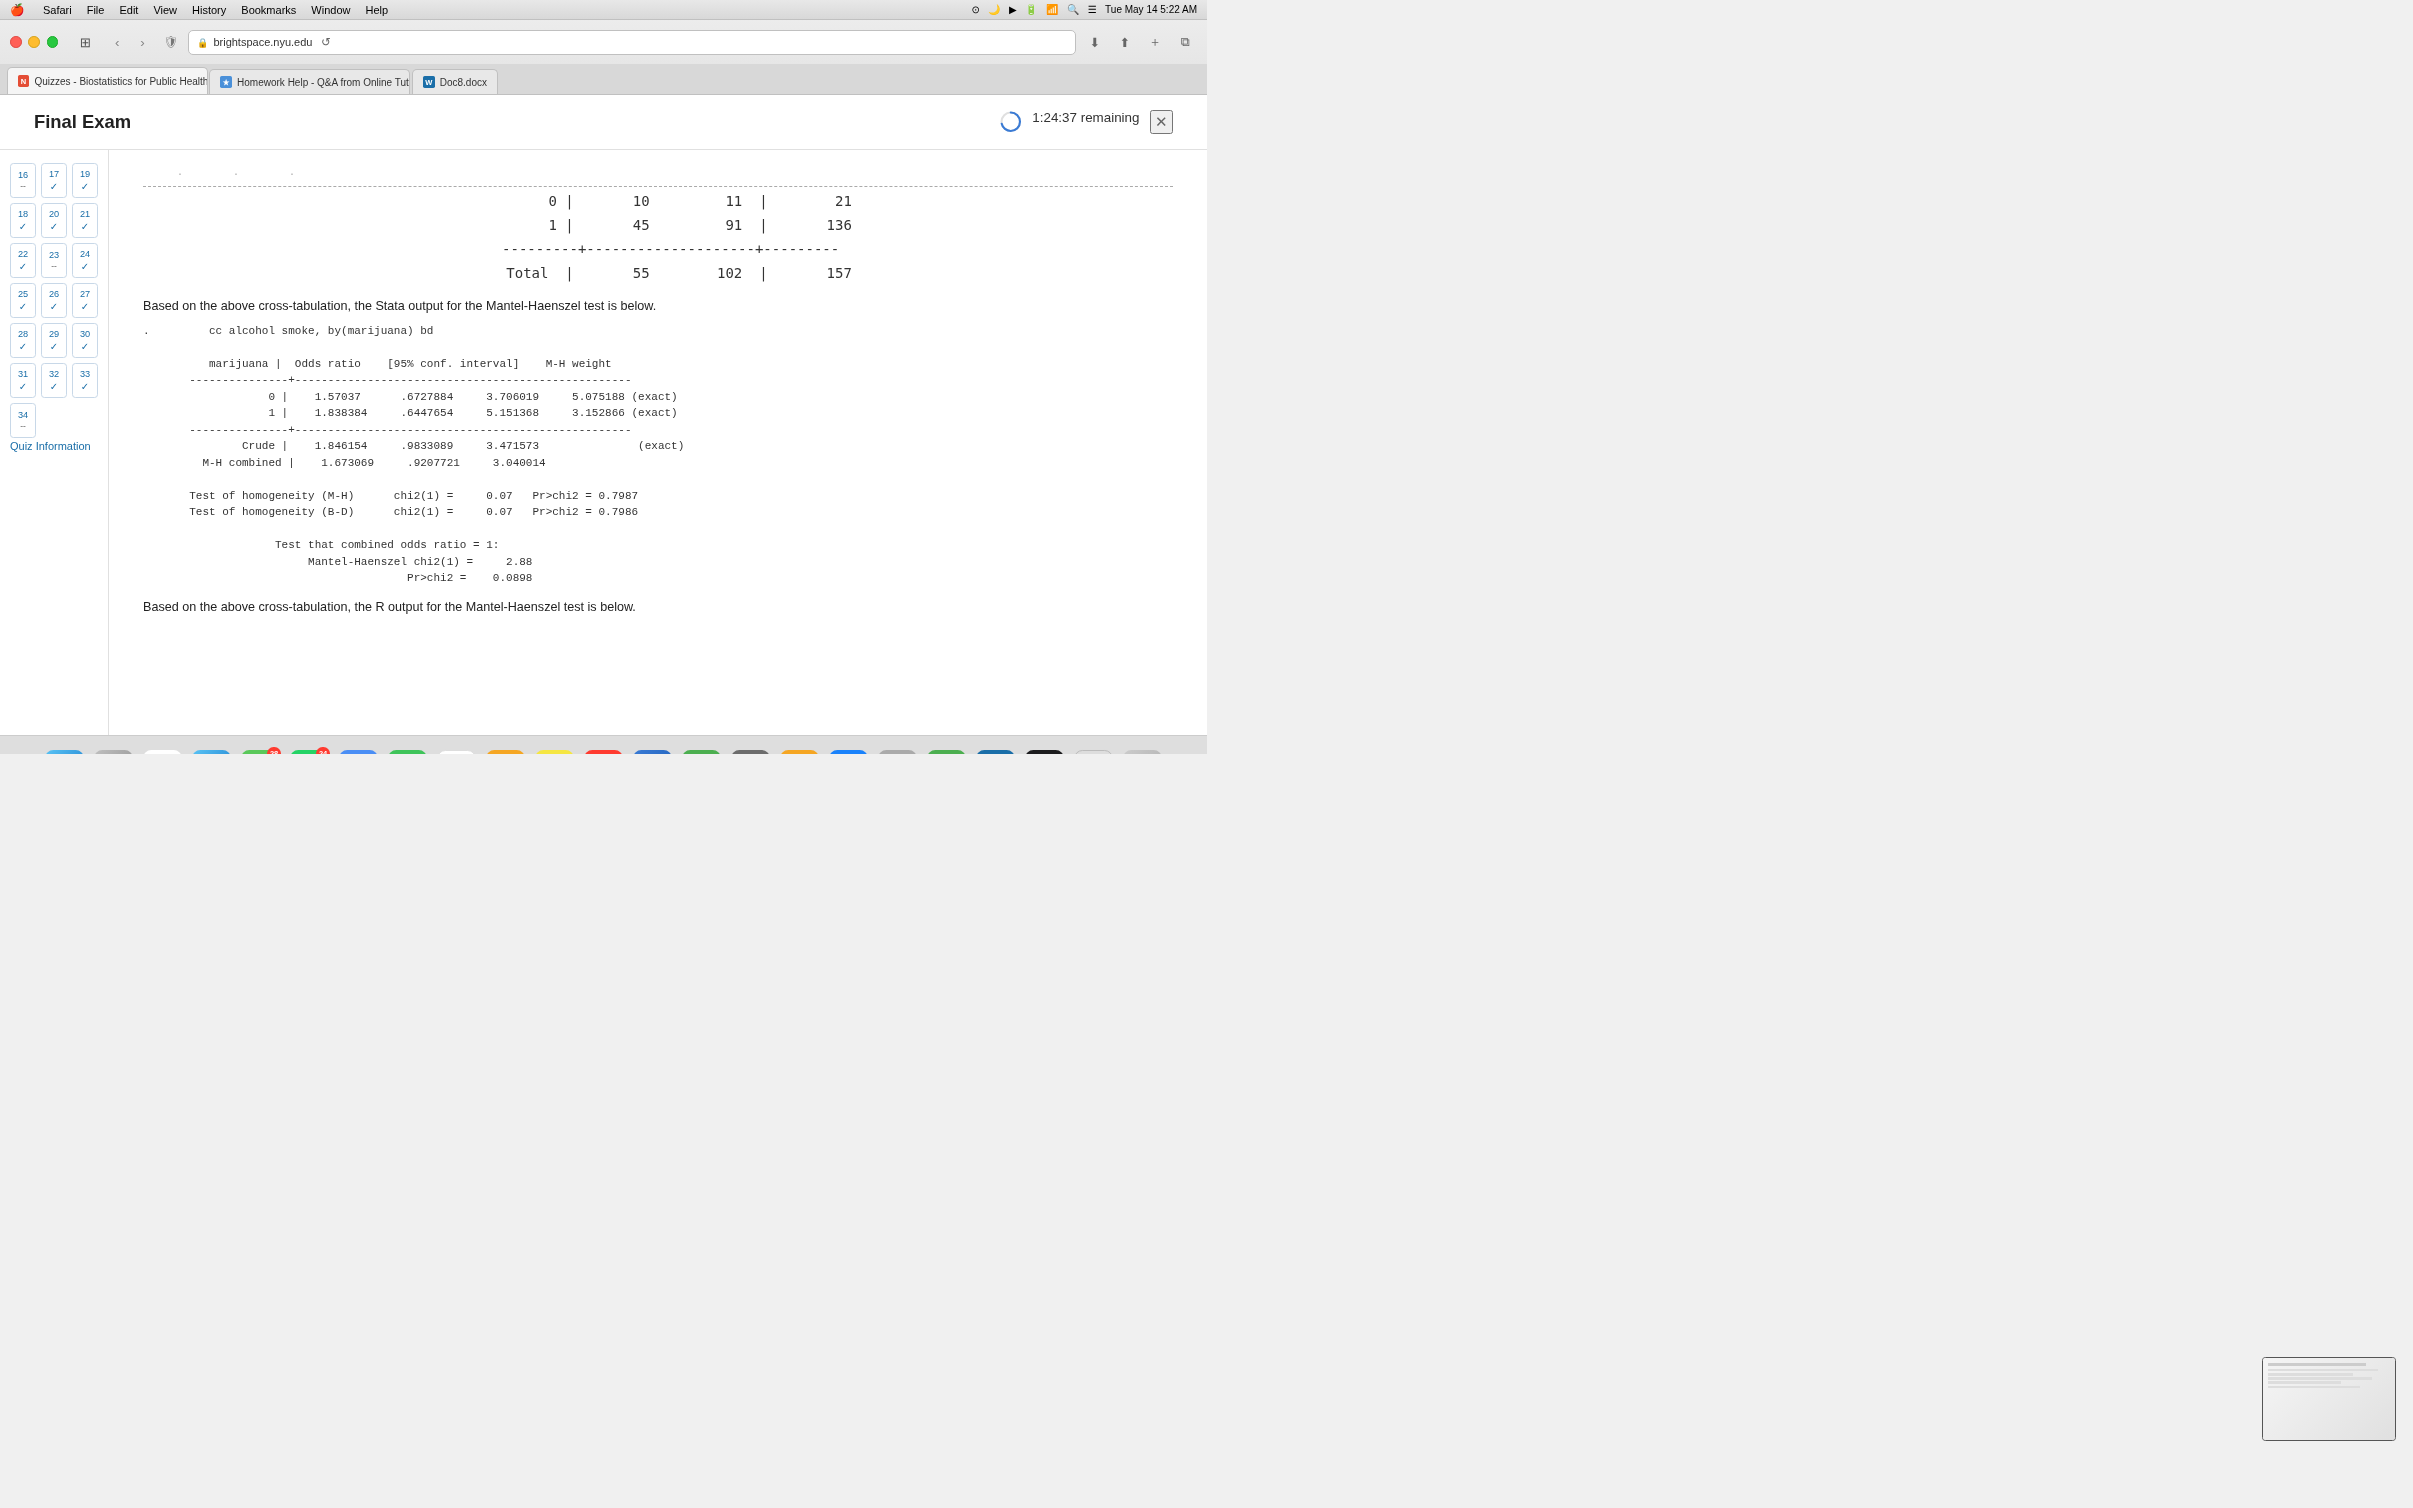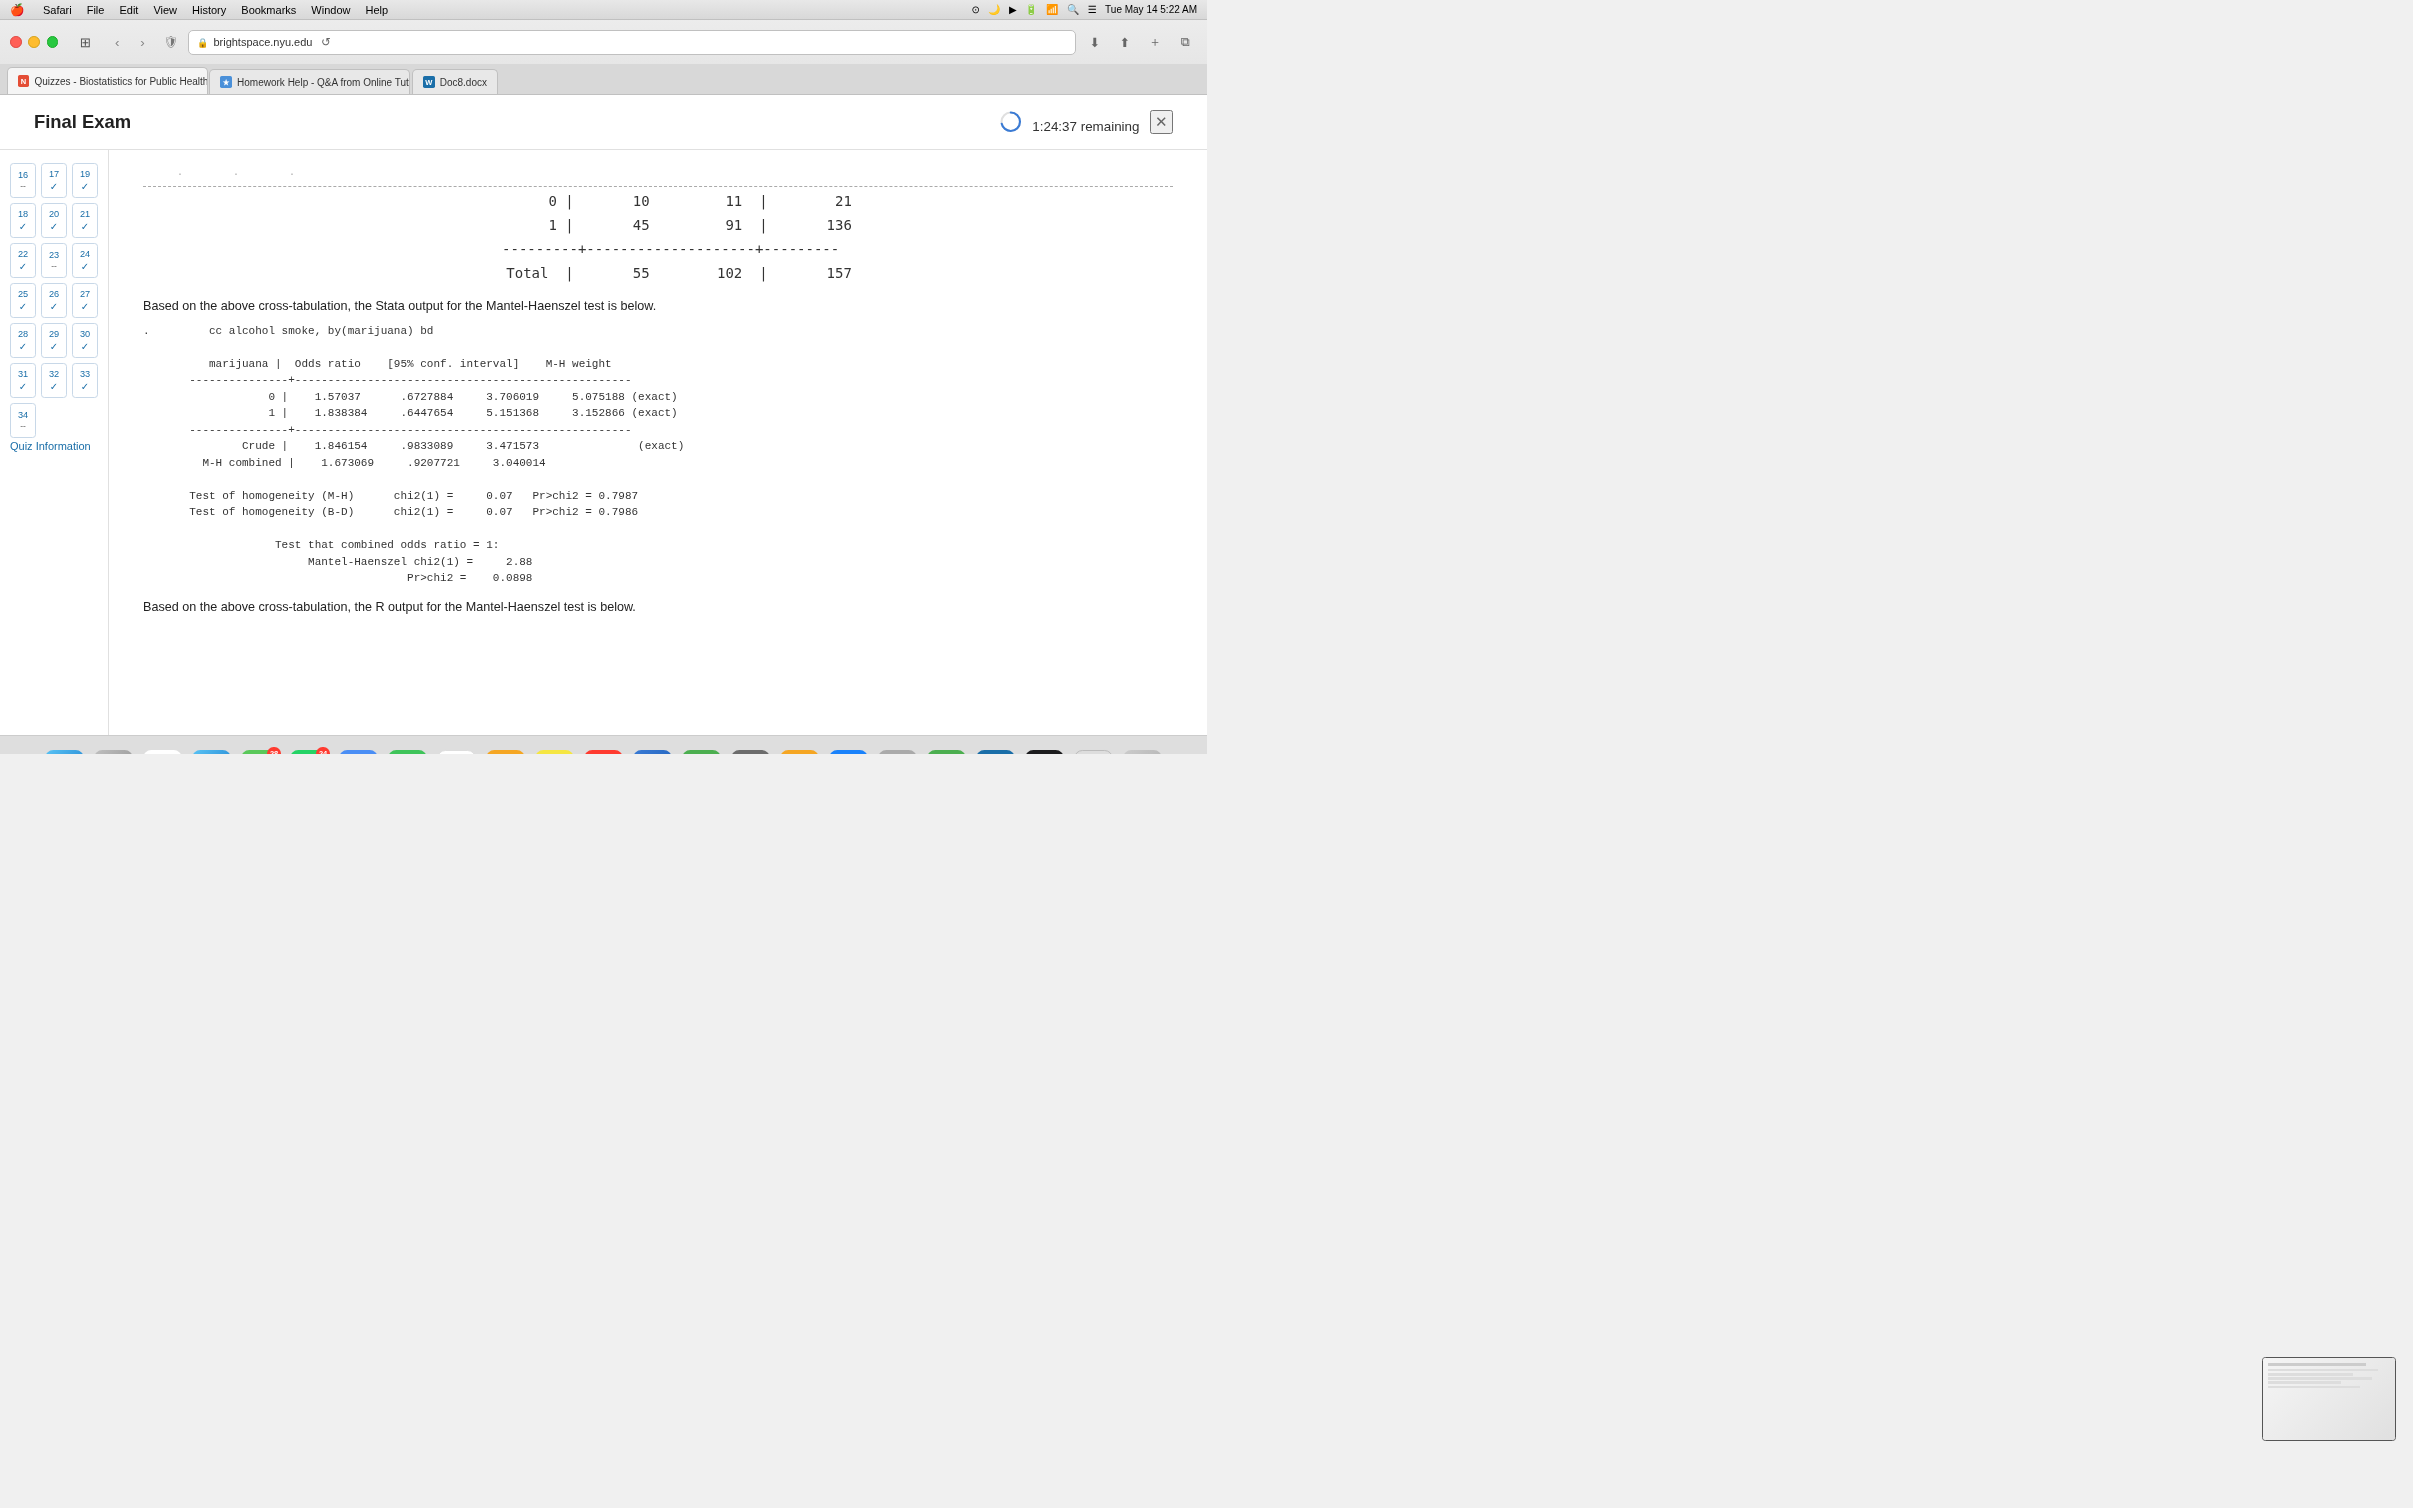--- a/index.html
+++ b/index.html
@@ -241,21 +241,21 @@
     }
 
     .exam-title {
       font-size: 18.4px;
       font-weight: 600;
       color: #222;
     }
 
     .timer-section {
       display: flex;
-      align-items: flex-end;
+      align-items: flex-start;
       gap: 10px;
     }
 
     .timer-circle {
       width: 23.5px;
       height: 23.5px;
       position: relative;
     }
 
     .timer-circle svg {

